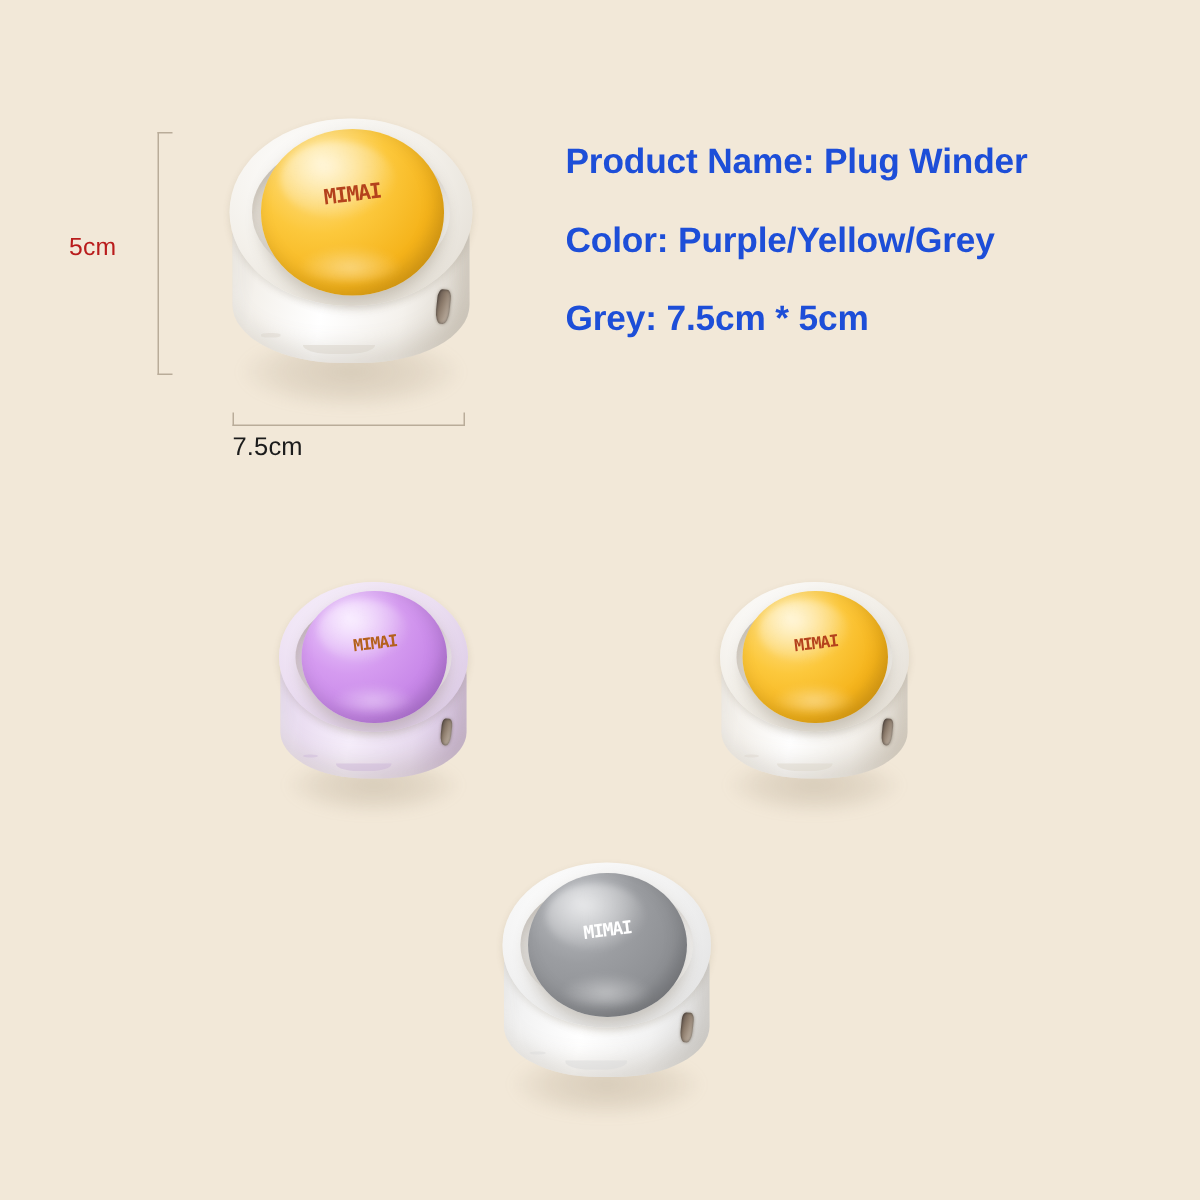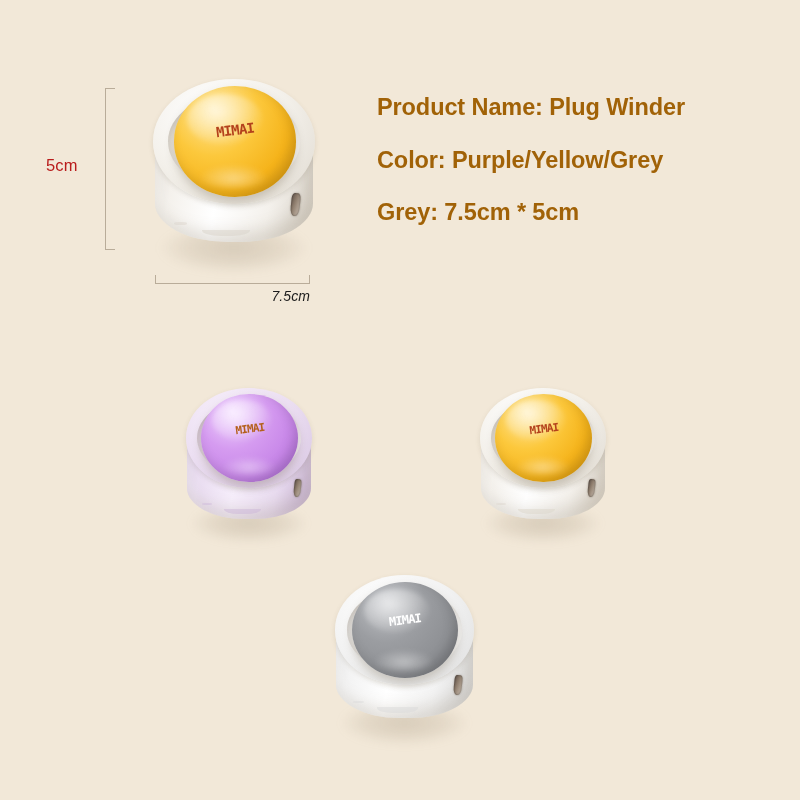--- a/index.html
+++ b/index.html
@@ -48,38 +48,37 @@
     border-bottom: 1.4px solid #b9ac99;
     border-left: 1.4px solid #b9ac99;
     border-right: 1.4px solid #b9ac99;
     box-sizing: border-box;
   }
   .dim-h-label {
     position: absolute;
     left: 155px;
     top: 288px;
     width: 155px;
-    text-align: right;
-    font-size: 14px;
+    text-align: left;
+    font-size: 17px;
     color: #1c1c1c;
     letter-spacing: .1px;
-    font-style: italic;
   }
 
   
   .spec-list {
     position: absolute;
     left: 377px;
     top: 96px;
     width: 400px;
   }
   .spec-line {
     font-size: 23.5px;
     font-weight: bold;
-    color: #a16207;
+    color: #1d4ed8;
     line-height: 1;
     margin-bottom: 29px;
     white-space: nowrap;
     letter-spacing: -0.1px;
   }
 
   
   .unit {
     position: absolute;
   }

